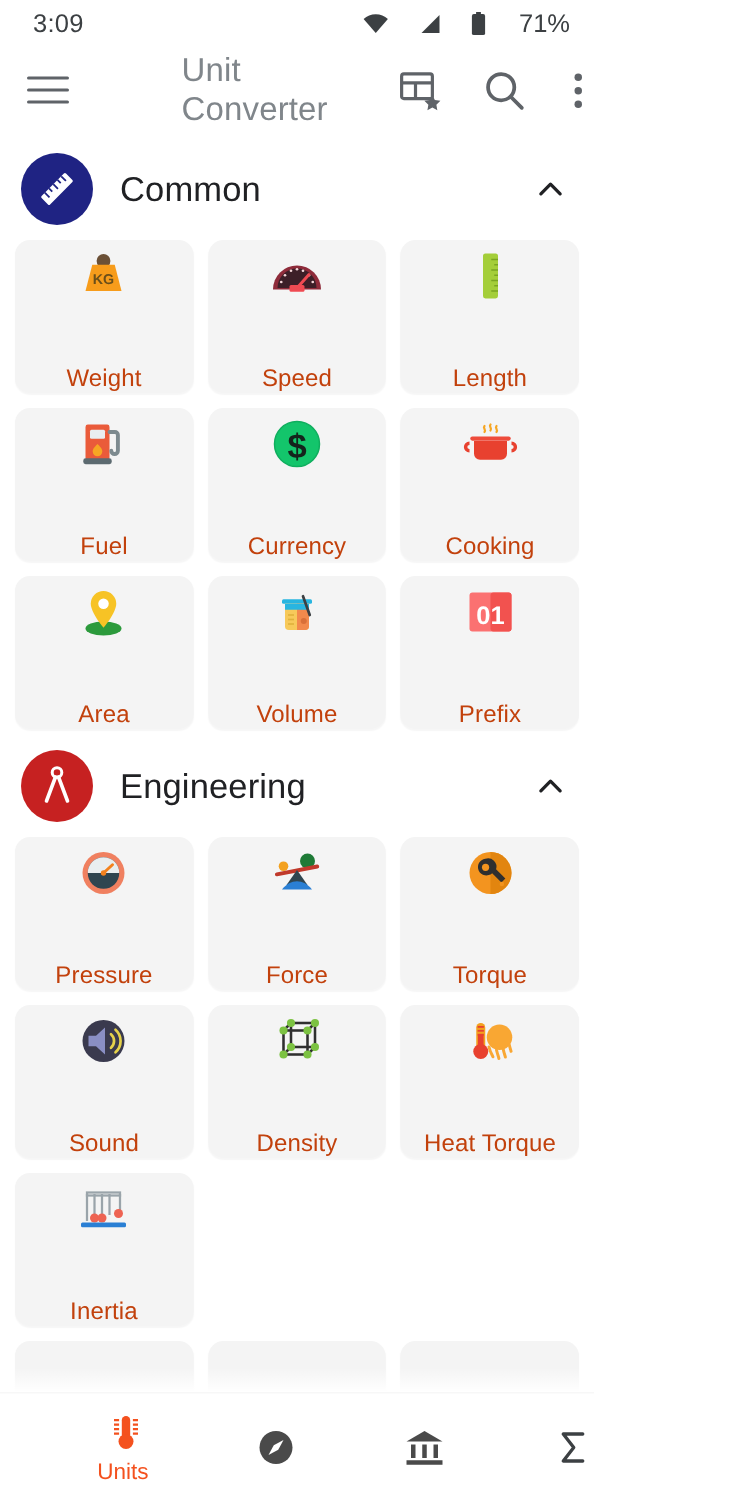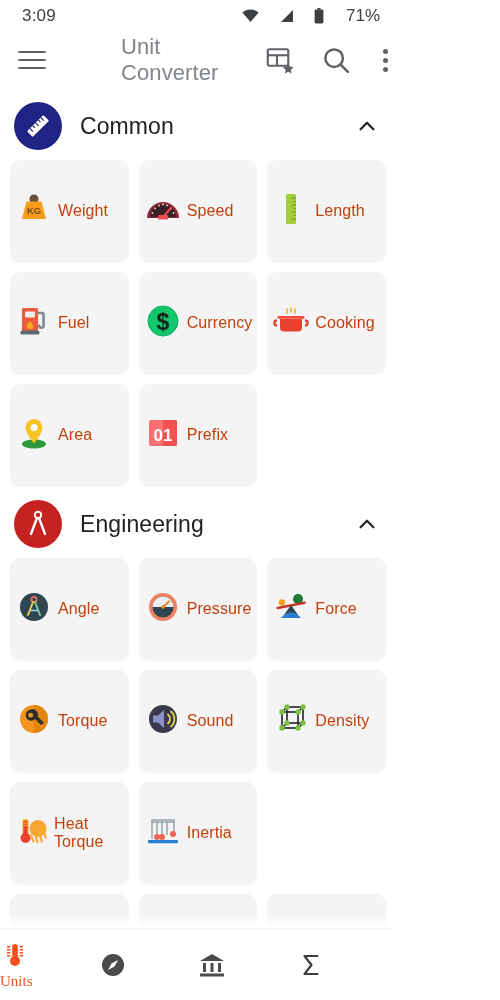--- a/index.html
+++ b/index.html
@@ -39,33 +39,33 @@
     width:48px; height:48px; border-radius:50%;
     display:flex; align-items:center; justify-content:center; flex:none;
   }
   .sec-title { font-size:23px; color:#202124; margin-left:18px; flex:1; font-weight:400; letter-spacing:.1px; }
   .chev { width:22px; height:22px; flex:none; }
 
   
   .grid { display:grid; grid-template-columns: repeat(3, 1fr); gap:10px; padding: 0 10px; }
   .card {
     background:#f4f4f4; border-radius:10px; height:102px;
-    display:flex; flex-direction:row; align-items:center; justify-content:flex-start;
+    display:flex; flex-direction:column; align-items:center; justify-content:space-between;
     cursor:pointer; box-shadow: 0 1px 1px rgba(0,0,0,.04);
   }
   .card-icon { height:48px; width:48px; display:flex; align-items:center; justify-content:center; margin-bottom:4px; }
   .card-label { font-size:16px; color:#c2410c; letter-spacing:.1px; }
 
   
   .bottomnav {
     position:absolute; left:0; right:0; bottom:0; height:72px;
     background:#ffffff; display:flex; align-items:center;
     border-top:1px solid rgba(0,0,0,0.03);
   }
-  .navitem { flex:1; display:flex; flex-direction:column; align-items:flex-start; justify-content:center; gap:3px; cursor:pointer;font-family:Liberation Serif, serif; }
+  .navitem { flex:1; display:flex; flex-direction:column; align-items:flex-end; justify-content:center; gap:3px; cursor:pointer; }
   .nav-label { font-size:15px; color:#F4511E; }
 
   .fade-mask { position:absolute; left:0; right:0; bottom:72px; height:16px;
     background:linear-gradient(to bottom, rgba(255,255,255,0), #fff); pointer-events:none; }
 </style>
 </head>
 <body>
 
 <div class="phone">
 
@@ -238,20 +238,38 @@
         <div class="card-icon">
           <svg width="44" height="44" viewBox="0 0 44 44">
             <ellipse cx="22" cy="33" rx="12" ry="4.6" fill="#2C9A3C"></ellipse>
             <path d="M22 8a8.5 8.5 0 0 1 8.5 8.5c0 6-8.5 16-8.5 16s-8.5-10-8.5-16A8.5 8.5 0 0 1 22 8z" fill="#F7C325"></path>
             <circle cx="22" cy="16.5" r="3.5" fill="#fff"></circle>
           </svg>
         </div>
         <div class="card-label">Area</div>
       </div>
 
+      <div class="card">
+        <div class="card-icon">
+          <svg width="44" height="44" viewBox="0 0 44 44">
+            <rect x="12" y="13.5" width="20" height="3" rx="1" fill="#28B5E0"></rect>
+            <path d="M14 16.5h16v15a2.5 2.5 0 0 1-2.5 2.5h-11A2.5 2.5 0 0 1 14 31.5z" fill="#F7C95A"></path>
+            <path d="M22 16.5h8v15a2.5 2.5 0 0 1-2.5 2.5H22z" fill="#F2894C"></path>
+            <path d="M14 16.5h16v4H14z" fill="#28B5E0"></path>
+            <g stroke="#e0b23c" stroke-width="1.1">
+                <line x1="16" y1="24" x2="20" y2="24"></line>
+                <line x1="16" y1="27" x2="20" y2="27"></line>
+                <line x1="16" y1="30" x2="20" y2="30"></line>
+              </g>
+            <circle cx="26.5" cy="28" r="2" fill="#d96f38"></circle>
+            <line x1="26" y1="11.5" x2="30.5" y2="24" stroke="#3c4043" stroke-width="1.8" stroke-linecap="round"></line>
+          </svg>
+        </div>
+        <div class="card-label">Volume</div>
+      </div>
 
       <div class="card">
         <div class="card-icon">
           <svg width="44" height="44" viewBox="0 0 44 44">
             <rect x="8" y="9" width="28" height="26" rx="2" fill="#FB7171"></rect>
             <rect x="22" y="9" width="14" height="26" rx="2" fill="#F2524F"></rect>
             <text x="22" y="30" font-size="17" font-weight="bold" fill="#ffffff" text-anchor="middle" font-family="Liberation Sans, sans-serif">01</text>
           </svg>
         </div>
         <div class="card-label">Prefix</div>
@@ -268,32 +286,20 @@
       </div>
       <div class="sec-title">Engineering</div>
       <svg class="chev" viewBox="0 0 24 24">
         <path d="M5 15.5 12 8.5 19 15.5" fill="none" stroke="#202124" stroke-width="2.4" stroke-linecap="round" stroke-linejoin="round"></path>
       </svg>
     </div>
 
     <div class="grid">
 
 
-      <div class="card">
-        <div class="card-icon">
-          <svg width="44" height="44" viewBox="0 0 44 44">
-            <circle cx="22" cy="22" r="14" fill="#2F4550"></circle>
-            <circle cx="22" cy="14.5" r="2.6" fill="none" stroke="#E8705A" stroke-width="1.8"></circle>
-            <path d="M21 17 16 30" stroke="#F3C74F" stroke-width="2" stroke-linecap="round"></path>
-            <path d="M23 17 28 30" stroke="#6FCF97" stroke-width="2" stroke-linecap="round"></path>
-            <path d="M18 25.5h8" stroke="#9BD4E4" stroke-width="1.6" stroke-linecap="round"></path>
-          </svg>
-        </div>
-        <div class="card-label">Angle</div>
-      </div>
 
       <div class="card">
         <div class="card-icon">
           <svg width="44" height="44" viewBox="0 0 44 44">
             <circle cx="22" cy="22" r="14" fill="#F08060"></circle>
             <circle cx="22" cy="22" r="10.5" fill="#2F4550"></circle>
             <path d="M11.5 22a10.5 10.5 0 0 1 21 0z" fill="#E9EEF0"></path>
             <line x1="22" y1="22" x2="28" y2="16.5" stroke="#F3821F" stroke-width="2" stroke-linecap="round"></line>
             <circle cx="22" cy="22" r="1.8" fill="#F3821F"></circle>
           </svg>

